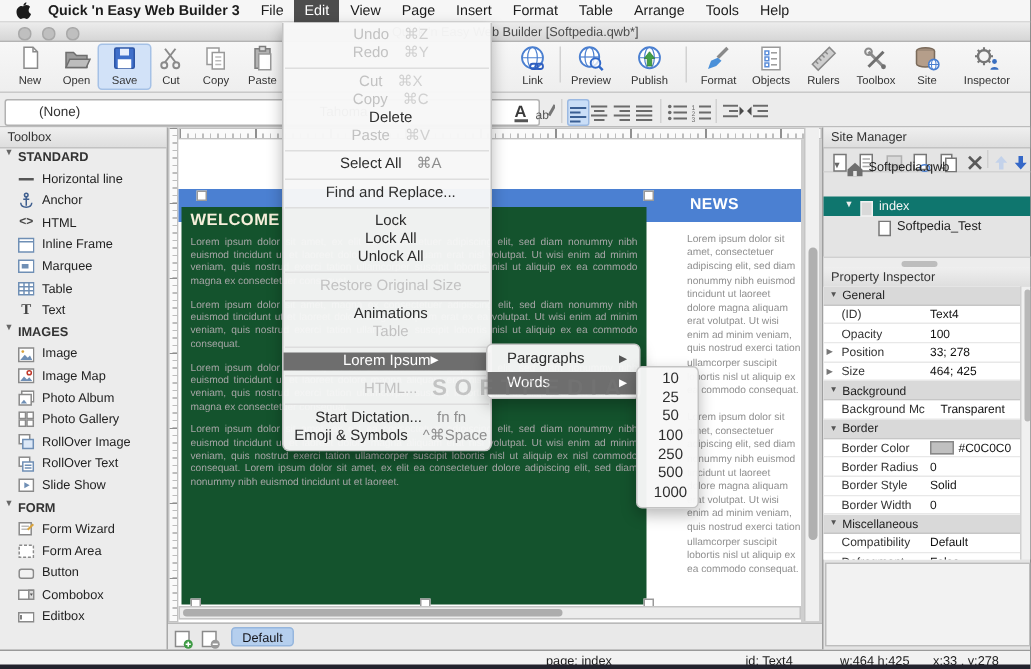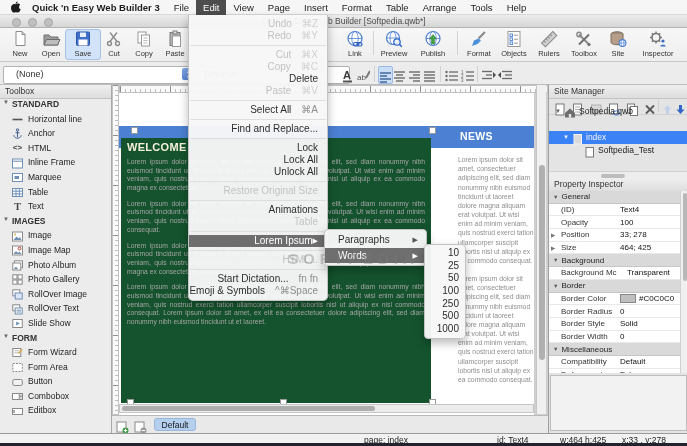--- a/index.html
+++ b/index.html
@@ -20,21 +20,21 @@
   
   #toolbar1{left:0;top:28px;width:687px;height:34px;background:linear-gradient(#f7f7f7,#eeeeee);
     border-bottom:1px solid #c9c9c9;}
   .tb-btn{position:absolute;top:30px;width:34px;height:29px;text-align:center;font-size:7.5px;color:#333;}
   .tb-btn .ic{display:block;height:19px;}
   .tb-btn.active{background:#d2e2f8;border:1px solid #a5c1e6;border-radius:3px;top:29px;}
   .tbsep{position:absolute;top:31px;width:1px;height:24px;background:#d2d2d2;}
   
   #toolbar2{left:0;top:62px;width:687px;height:23px;background:#ececec;border-bottom:1px solid #bcbcbc;}
   .combo{position:absolute;top:66px;height:16px;background:#fff;border:1px solid #b2b2b2;border-radius:2px;
-    font-size:9px;color:#333;line-height:14px;padding-left:12px;}
+    font-size:9px;color:#333;line-height:14px;padding-left:22px;}
   .stepper{position:absolute;right:1px;top:1px;width:13px;height:12px;background:linear-gradient(#82a7e8,#5b86d6);
     border-radius:2px;color:#fff;font-size:5px;text-align:center;line-height:6px;}
   .fmt-btn{position:absolute;top:66px;width:15px;height:16px;text-align:center;}
   .fmt-btn.sel{background:#cadef7;border:1px solid #9bb9e2;border-radius:2px;}
   
   #toolbox{left:0;top:85px;width:112px;height:351px;background:#ececec;border-right:1px solid #a8a8a8;}
   .pane-hd{height:13px;background:linear-gradient(#efefef,#dedede);border-bottom:1px solid #c2c2c2;
     font-size:8.5px;color:#333;line-height:13px;padding-left:5px;}
   .tbx-row{height:14.6px;display:flex;align-items:flex-start;padding-left:12px;font-size:8.5px;color:#222;overflow:hidden;}
   .tbx-sec{padding-left:3px;font-weight:bold;color:#333;}
@@ -75,21 +75,21 @@
     border-bottom:1px solid #e8e8e8;background:#fff;overflow:hidden;}
   .pi-cat{background:#d9d9d9;border-bottom:1px solid #c6c6c6;color:#222;}
   .pi-cat .tri{font-size:5.5px;color:#555;margin:0 3px 0 4px;}
   .pi-lab{width:55px;flex:none;padding-left:12px;white-space:nowrap;overflow:hidden;}
   .pi-val{padding-left:4px;white-space:nowrap;color:#111;display:flex;align-items:center;}
   .pi-exp{position:absolute;left:2px;font-size:5.5px;color:#777;}
   
   .dropmenu{position:absolute;background:rgba(247,247,247,.97);border:1px solid #c3c3c3;
     box-shadow:0 4px 10px rgba(0,0,0,.28);padding:3px 0;z-index:100;font-size:10px;color:#2d2d2d;}
   #editmenu{left:188px;top:15px;width:138px;border-top:none;border-radius:0 0 5px 5px;}
-  .mi{height:12px;line-height:12px;padding:0 9px 0 14px;display:flex;justify-content:flex-end;white-space:nowrap;}
+  .mi{height:12px;line-height:12px;padding:0 9px 0 14px;display:flex;justify-content:center;white-space:nowrap;}
   .mi .sc{color:#8e8e8e;margin-left:10px;}
   .mi.dis{color:#c2c2c2;}
   .mi.dis .sc{color:#d0d0d0;}
   .mi.hl{background:#6e6e6e;color:#fff;}
   .mi.hl .sc,.mi.hl .arr{color:#fff;}
   .mi .arr{color:#555;font-size:7px;}
   .msep{height:1px;background:#dedede;margin:3px 1px;}
   #loremsub{left:324px;top:229px;width:101px;border-radius:4px;padding:2px 0;}
   .si{height:15.5px;line-height:15.5px;padding:0 8px 0 13px;display:flex;justify-content:space-between;}
   #wordsmenu{left:424px;top:244px;width:40px;border-radius:4px;padding:2px 0;}
@@ -616,21 +616,21 @@
           </svg></span>
     </div>
     <div class="tree-row" style="top:20px">
       <span class="tri" style="position:absolute;left:6px">▼</span>
       <span class="a" style="left:15px;top:1px"><svg width="12" height="11">
             <path d="M1 6 L6 1.5 L11 6 v4.5 H1 z" fill="#6e6e6e"></path>
             <rect x="4.8" y="7" width="2.4" height="3.5" fill="#e8e8e8"></rect>
           </svg></span>
       <span style="position:absolute;left:30px">Softpedia.qwb</span>
     </div>
-    <div class="tree-row" style="top:46px;background:#3b82f6;color:#f4f4f4">
+    <div class="tree-row" style="top:46px;background:#0f766e;color:#f4f4f4">
       <span class="tri" style="position:absolute;left:14px;color:#eee">▼</span>
       <span class="a" style="left:24px;top:1.5px"><svg width="10" height="11">
             <rect x="1" y="0.5" width="7.5" height="9.5" fill="#d9d9d9" stroke="#f2f2f2"></rect>
           </svg></span>
       <span style="position:absolute;left:37px">index</span>
     </div>
     <div class="tree-row" style="top:59px">
       <span class="a" style="left:36px;top:1.5px"><svg width="10" height="11">
             <rect x="1" y="0.5" width="7.5" height="9.5" fill="#fff" stroke="#777"></rect>
           </svg></span>

